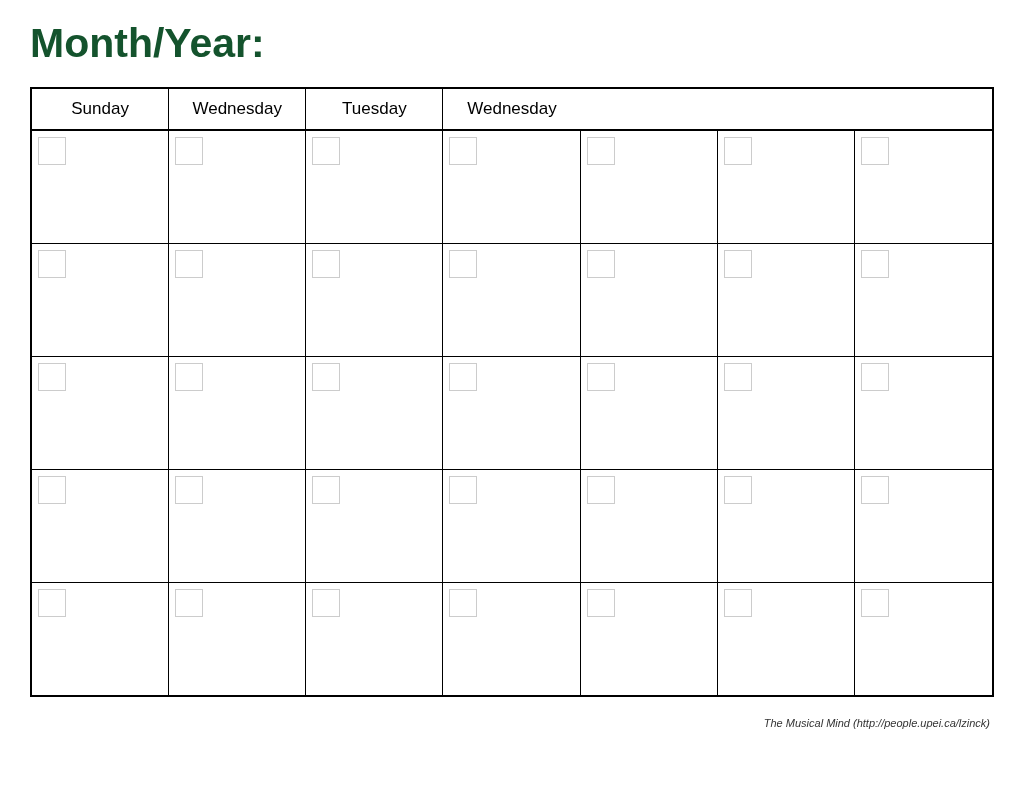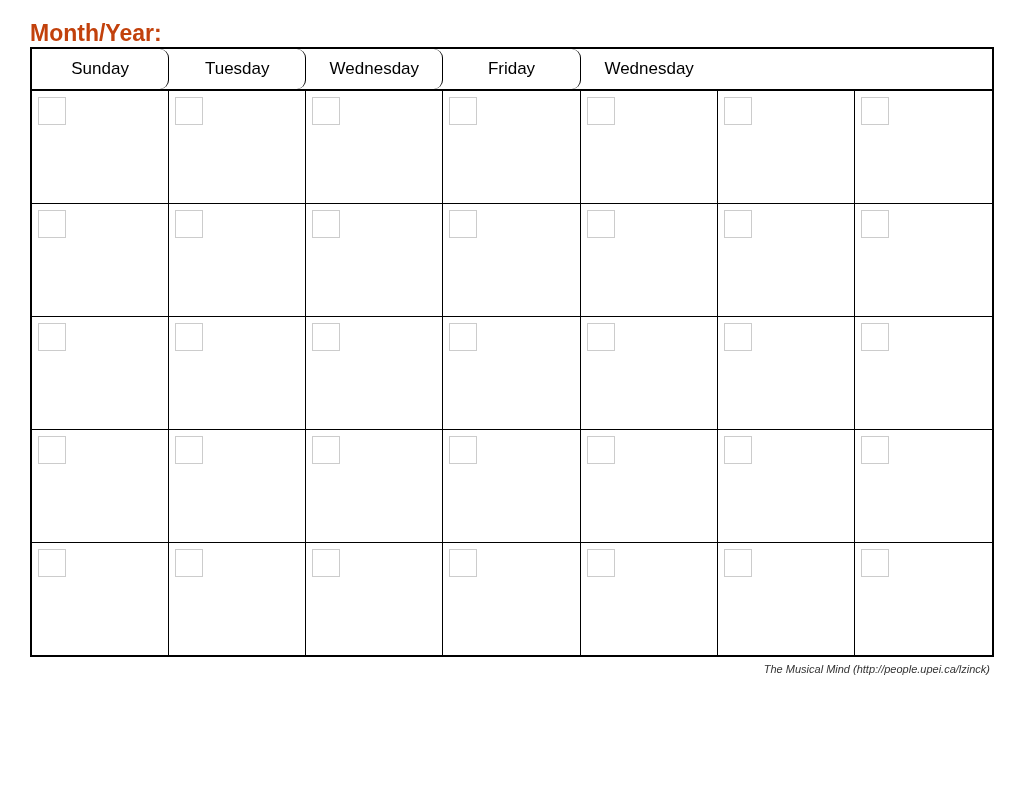--- a/index.html
+++ b/index.html
@@ -10,45 +10,44 @@
 
     body {
       background: #ffffff;
       font-family: Arial, sans-serif;
       padding: 20px 30px;
       width: 1024px;
       min-height: 791px;
     }
 
     .page-title {
-      font-size: 23px;
+      font-size: 41px;
       font-weight: bold;
-      margin-bottom: 0;
-      color: #c2410c;
+      margin-bottom: 20px;
+      color: #14532d;
     }
 
     .calendar-wrapper {
       border: 2px solid #000;
       width: 100%;
     }
 
     .calendar-header {
       display: grid;
       grid-template-columns: repeat(7, 1fr);
       border-bottom: 2px solid #000;
     }
 
     .day-header {
       text-align: center;
       font-size: 17px;
       font-weight: normal;
       padding: 10px 18px;
       border-right: 1px solid #000;
       color: #000;
-      border-radius: 9px;
     }
 
     .day-header:last-child {
       border-right: none;
     }
 
     .calendar-body {
       display: flex;
       flex-direction: column;
     }
@@ -82,35 +81,34 @@
       top: 6px;
       left: 6px;
       background: #fff;
     }
 
     .footer-text {
       text-align: right;
       font-size: 11px;
       font-style: italic;
       color: #333;
-      margin-top: 6px;
+      margin-top: 20px;
       padding-right: 4px;
     }
   </style>
 </head>
 <body>
 
 <div class="page-title">Month/Year:</div>
 
 <div class="calendar-wrapper">
   <div class="calendar-header">
     <div class="day-header">Sunday</div>
+    <div class="day-header">Wednesday</div>
     <div class="day-header">Tuesday</div>
-    <div class="day-header">Wednesday</div>
-    <div class="day-header">Friday</div>
     <div class="day-header">Wednesday</div>
   </div>
   <div class="calendar-body">
 
     <div class="calendar-row">
       <div class="calendar-cell">
           <div class="date-box"></div>
         </div>
       <div class="calendar-cell">
           <div class="date-box"></div>

